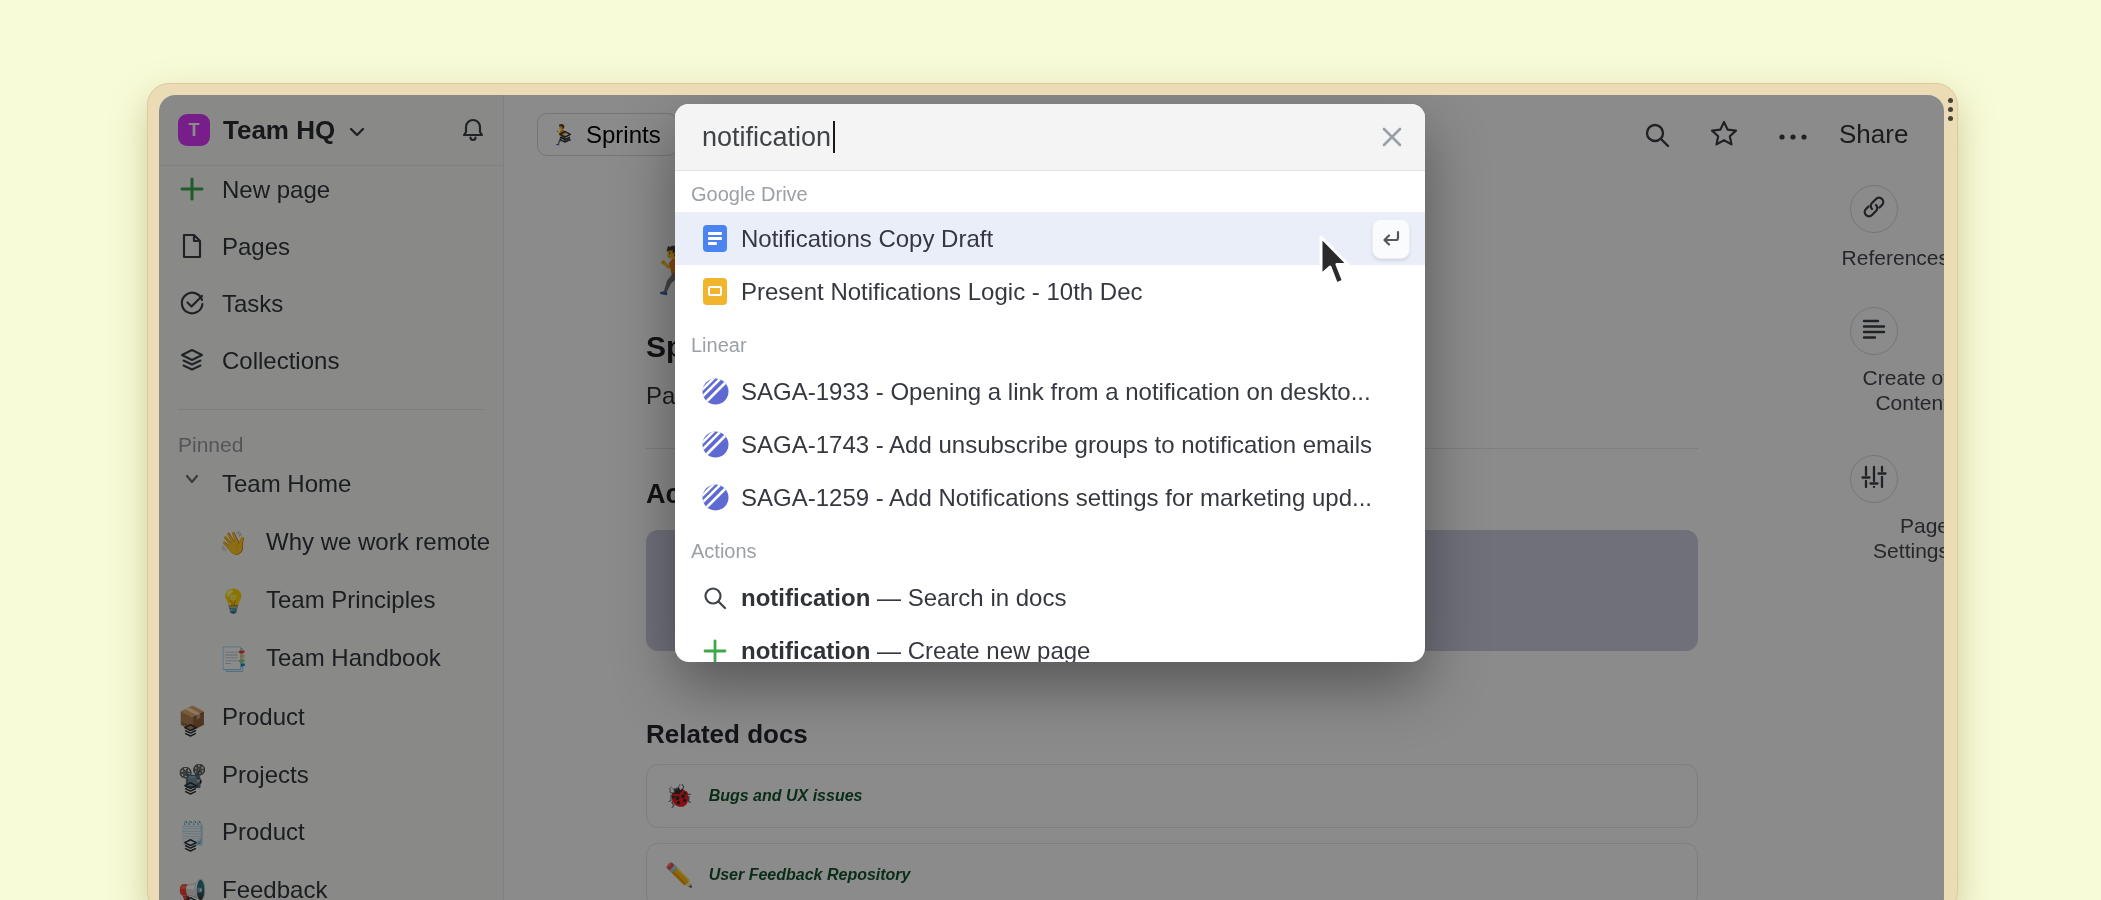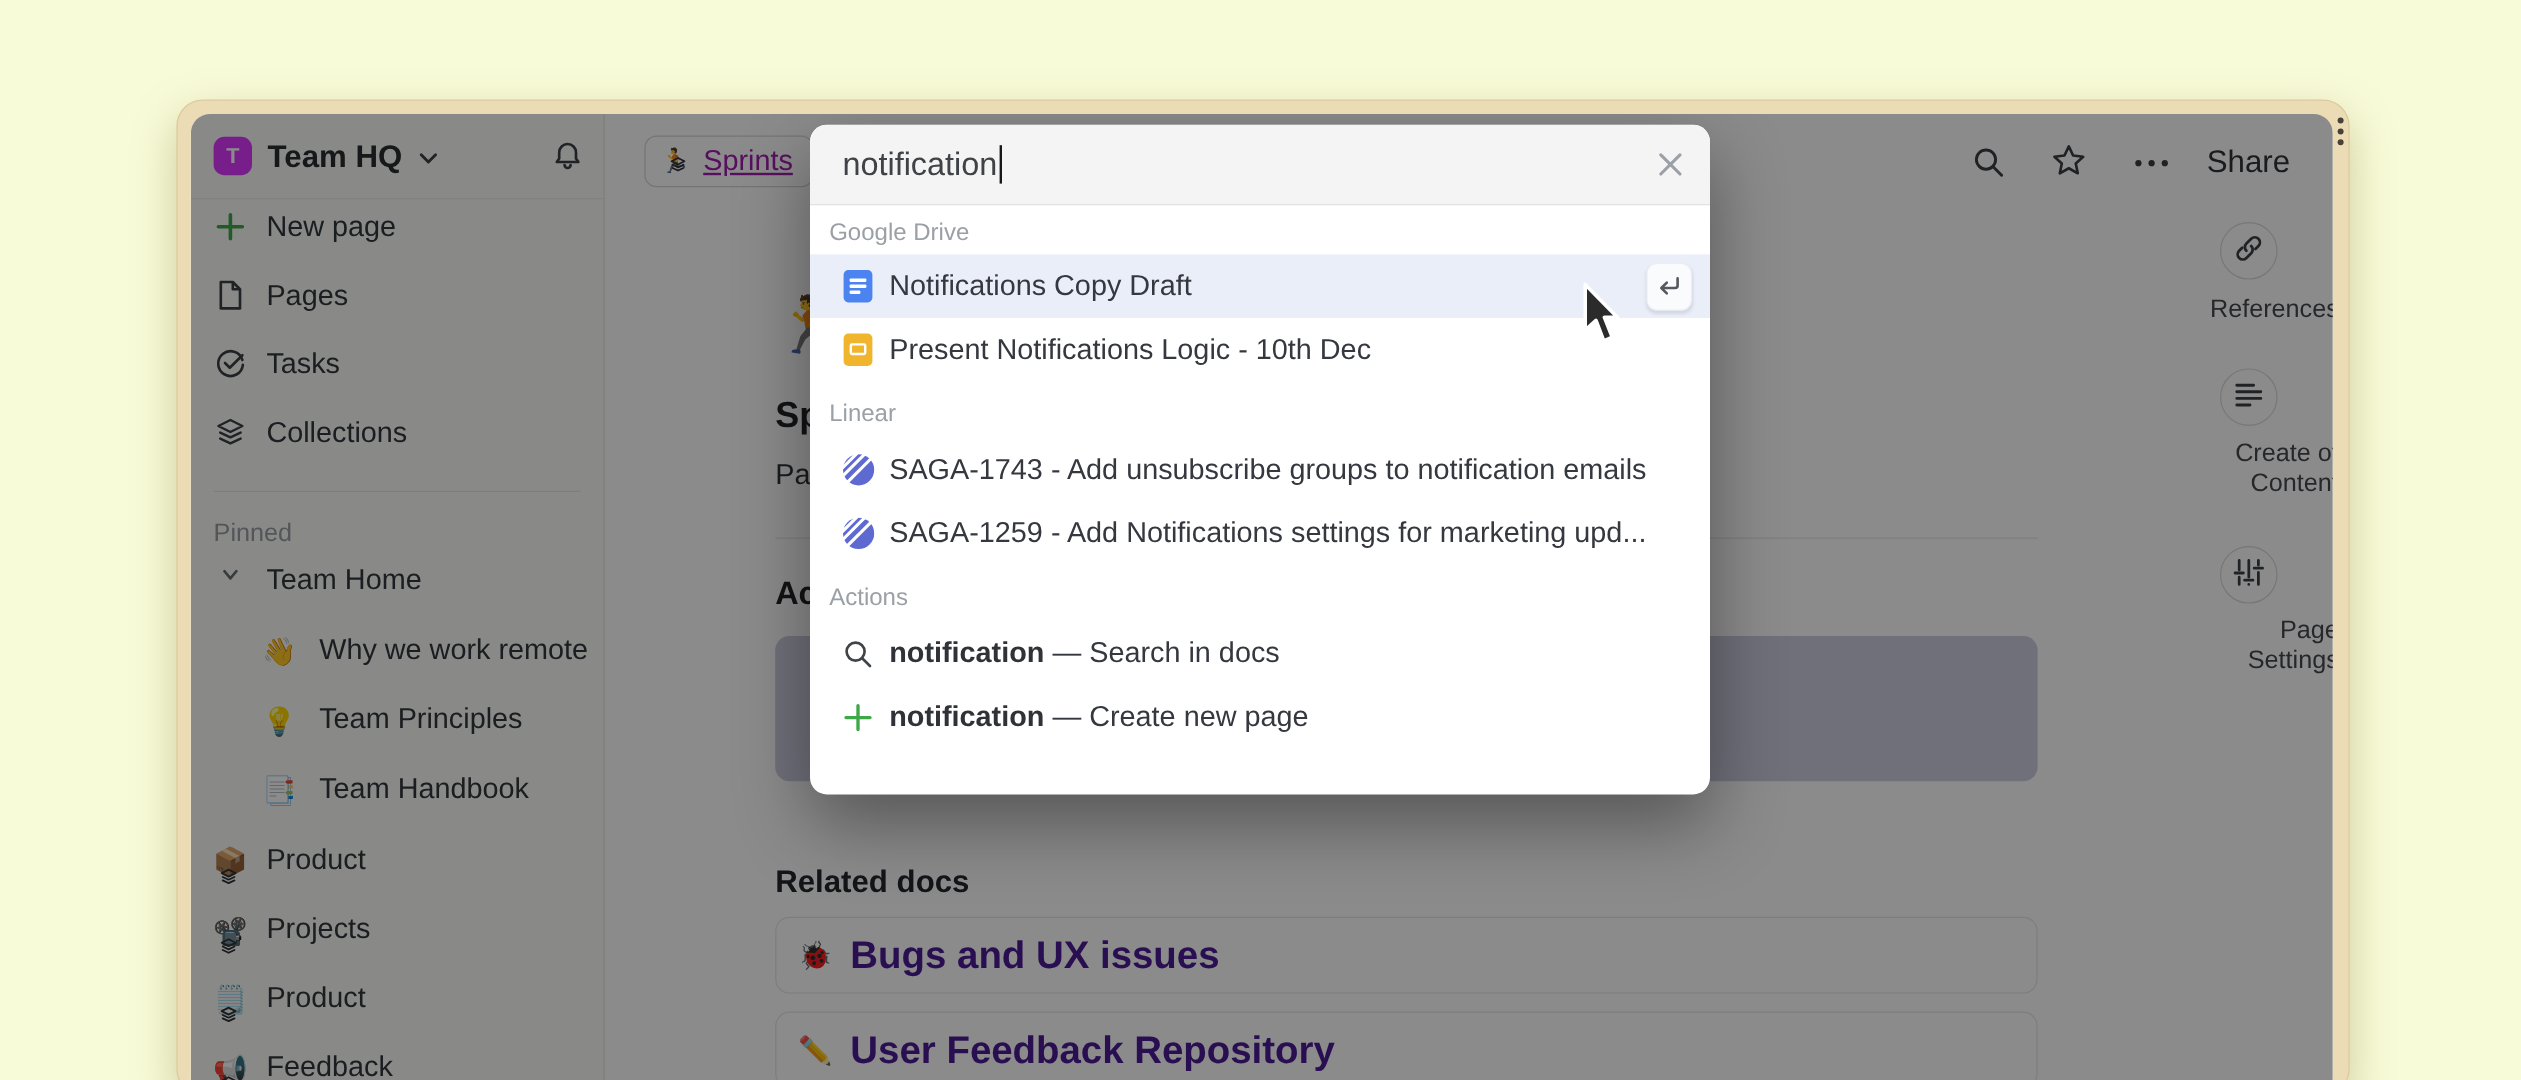--- a/index.html
+++ b/index.html
@@ -32,41 +32,41 @@
   .srow.nested { padding-left:60px; }
   .srow.nested .lbl { margin-left:20px; }
   .emoji-wrap { position:relative; width:27px; height:30px; font-size:23px; line-height:30px; }
   .emoji-badge { position:absolute; right:-6px; bottom:-4px; }
   .sb-div { position:absolute; left:19px; right:19px; height:1px; background:#e7e7e4; }
   .pinned-lbl { position:absolute; left:19px; font-size:21px; color:#989ca1; }
 
   
   .chip { position:absolute; left:378px; top:18px; height:43px; padding:0 16px 0 12px; border:1.5px solid #d6d6d1;
     border-radius:10px; display:flex; align-items:center; gap:12px; background:rgba(255,255,255,.4); }
-  .chip .lbl { font-size:24px; color:#a21caf; font-weight:500;text-decoration:underline; }
+  .chip .lbl { font-size:24px; color:#000000; font-weight:500; }
   .chip .emoji-wrap { width:24px; font-size:20px; }
   .tb-btn { position:absolute; top:24px; }
   .share { position:absolute; left:1680px; top:24px; font-size:26px; font-weight:500; color:#303438; }
 
   
   .rail-btn { position:absolute; left:1691px; width:48px; height:48px; border-radius:50%;
     border:1.5px solid #dadad5; background:rgba(255,255,255,.85); display:flex; align-items:center; justify-content:center; }
   .rail-lbl { position:absolute; left:1640px; width:150px; text-align:right; font-size:21px; color:#46494e; line-height:25px; }
 
   
   .page-emoji { position:absolute; left:487px; top:150px; font-size:46px; line-height:52px; }
   .page-title { position:absolute; left:487px; top:235px; font-size:30px; font-weight:700; color:#212428; white-space:nowrap; }
   .page-para  { position:absolute; left:487px; top:287px; font-size:24px; color:#2f3338; white-space:nowrap; }
   .page-div   { position:absolute; left:487px; top:353px; width:1052px; height:1px; background:#e7e7e4; }
   .page-h2    { position:absolute; left:487px; top:384px; font-size:27px; font-weight:700; color:#212428; white-space:nowrap; }
   .purple-box { position:absolute; left:487px; top:435px; width:1052px; height:121px; border-radius:12px; background:var(--box, #cdcde1); }
   .related-h  { position:absolute; left:487px; top:624px; font-size:26px; font-weight:700; color:#25282c; }
   .doc-card { position:absolute; left:487px; width:1052px; height:64px; border:1.5px solid #e7e7e3; border-radius:12px;
     background:#fff; display:flex; align-items:center; padding-left:18px; gap:15px; }
-  .doc-card .lbl { font-size:32px; font-weight:600; color:#4c1d95; }
+  .doc-card .lbl { font-size:16px; font-weight:600; color:#14532d;font-style:italic; }
   .doc-card .em { font-size:23px; }
 
   
   .dim { position:absolute; inset:0; background:var(--dim, rgba(0,0,0,0.455)); z-index:50; }
 
   
   .modal { position:absolute; left:516px; top:9px; width:750px; height:558px; background:#fff; border-radius:14px;
     z-index:60; box-shadow:0 24px 60px rgba(0,0,0,.38); overflow:hidden; }
   .m-head { height:67px; background:#f4f4f5; display:flex; align-items:center; padding:0 20px 0 27px; border-bottom:1px solid #e2e2e5; }
   .m-query { font-size:27px; color:#3f4347; }
@@ -332,41 +332,59 @@
             </span>
           </span>
         <span class="rtl">Present Notifications Logic - 10th Dec</span>
       </div>
 
       <div class="m-sec later">Linear</div>
 
       <div class="m-row">
         <span class="ric">
           <svg width="27" height="27" viewBox="0 0 27 27">
+              <defs>
+                <clipPath id="lc1">
+                  <circle cx="13.5" cy="13.5" r="13"></circle>
+                </clipPath>
+              </defs>
               <circle cx="13.5" cy="13.5" r="13" fill="var(--linear,#5e6ad2)"></circle>
               <g clip-path="url(#lc1)" stroke="#fff" stroke-width="2.6">
                 <path d="M-2 14 L14 -2"></path>
                 <path d="M-2 21 L21 -2"></path>
                 <path d="M2 26 L26 2"></path>
               </g>
             </svg>
         </span>
-        <span class="rtl">SAGA-1743 - Add unsubscribe groups to notification emails</span>
+        <span class="rtl">SAGA-1933 - Opening a link from a notification on deskto...</span>
       </div>
       <div class="m-row">
         <span class="ric">
           <svg width="27" height="27" viewBox="0 0 27 27">
               <circle cx="13.5" cy="13.5" r="13" fill="var(--linear,#5e6ad2)"></circle>
               <g clip-path="url(#lc1)" stroke="#fff" stroke-width="2.6">
                 <path d="M-2 14 L14 -2"></path>
                 <path d="M-2 21 L21 -2"></path>
                 <path d="M2 26 L26 2"></path>
               </g>
             </svg>
         </span>
+        <span class="rtl">SAGA-1743 - Add unsubscribe groups to notification emails</span>
+      </div>
+      <div class="m-row">
+        <span class="ric">
+          <svg width="27" height="27" viewBox="0 0 27 27">
+              <circle cx="13.5" cy="13.5" r="13" fill="var(--linear,#5e6ad2)"></circle>
+              <g clip-path="url(#lc1)" stroke="#fff" stroke-width="2.6">
+                <path d="M-2 14 L14 -2"></path>
+                <path d="M-2 21 L21 -2"></path>
+                <path d="M2 26 L26 2"></path>
+              </g>
+            </svg>
+        </span>
         <span class="rtl">SAGA-1259 - Add Notifications settings for marketing upd...</span>
       </div>
 
       <div class="m-sec later">Actions</div>
 
       <div class="m-row">
         <span class="ric">
           <svg width="26" height="26" viewBox="0 0 26 26">
               <circle cx="11" cy="11" r="7.5" fill="none" stroke="#3f4449" stroke-width="2.2"></circle>
               <path d="M16.5 16.5 L23 23" stroke="#3f4449" stroke-width="2.2" stroke-linecap="round"></path>

